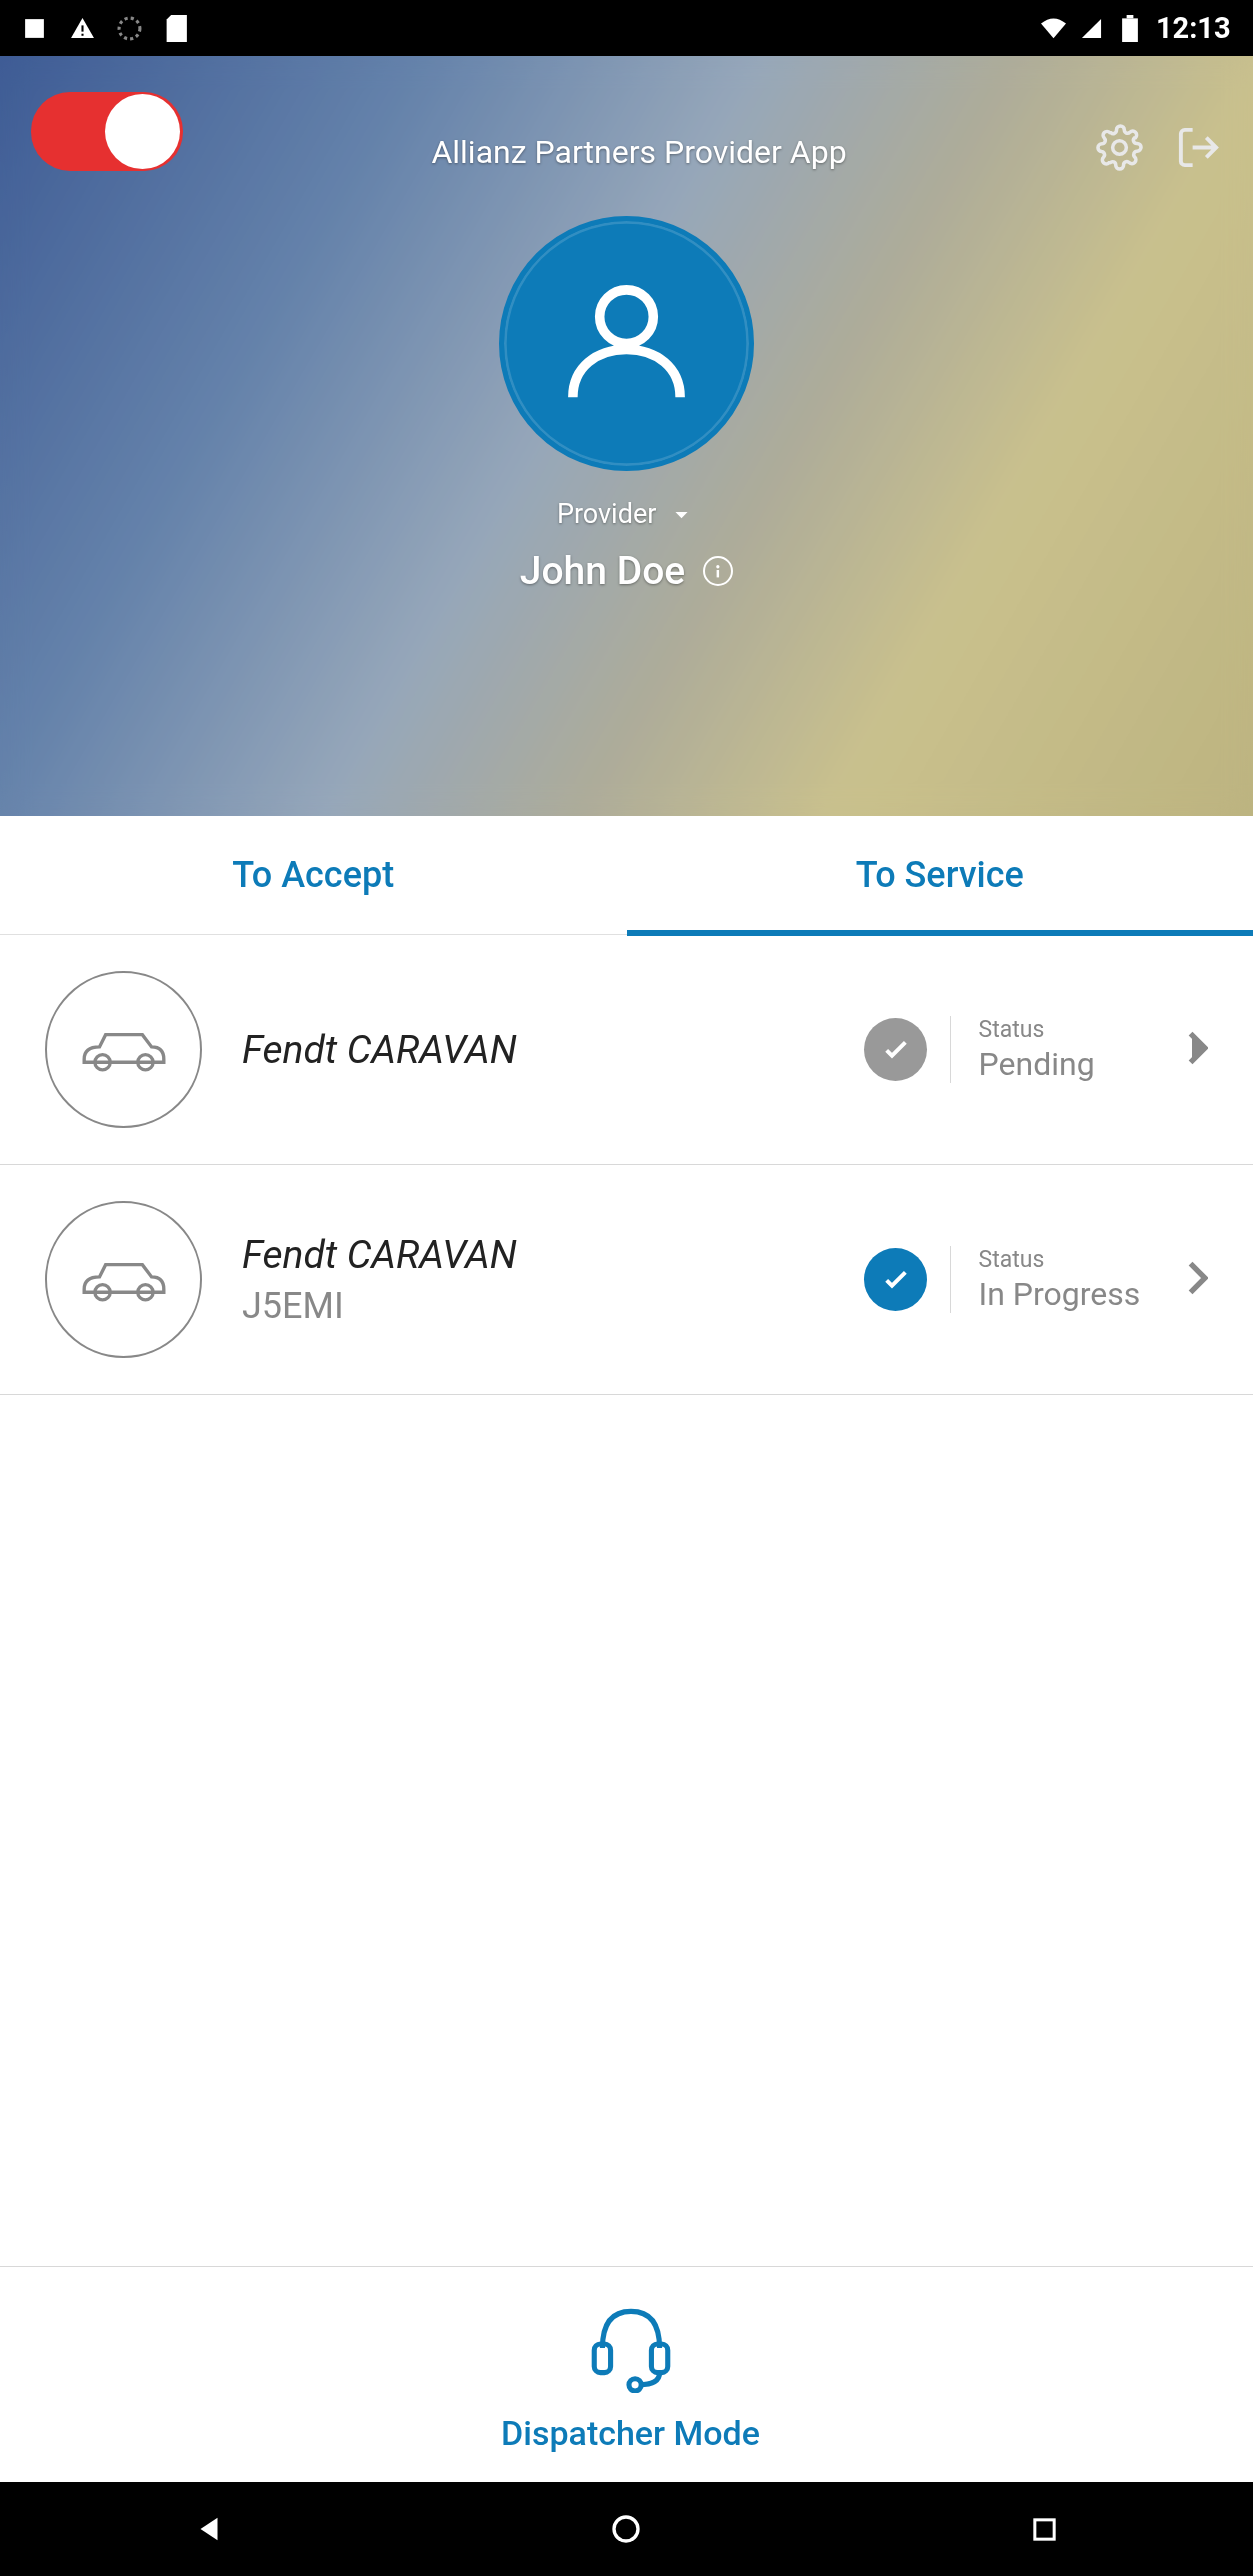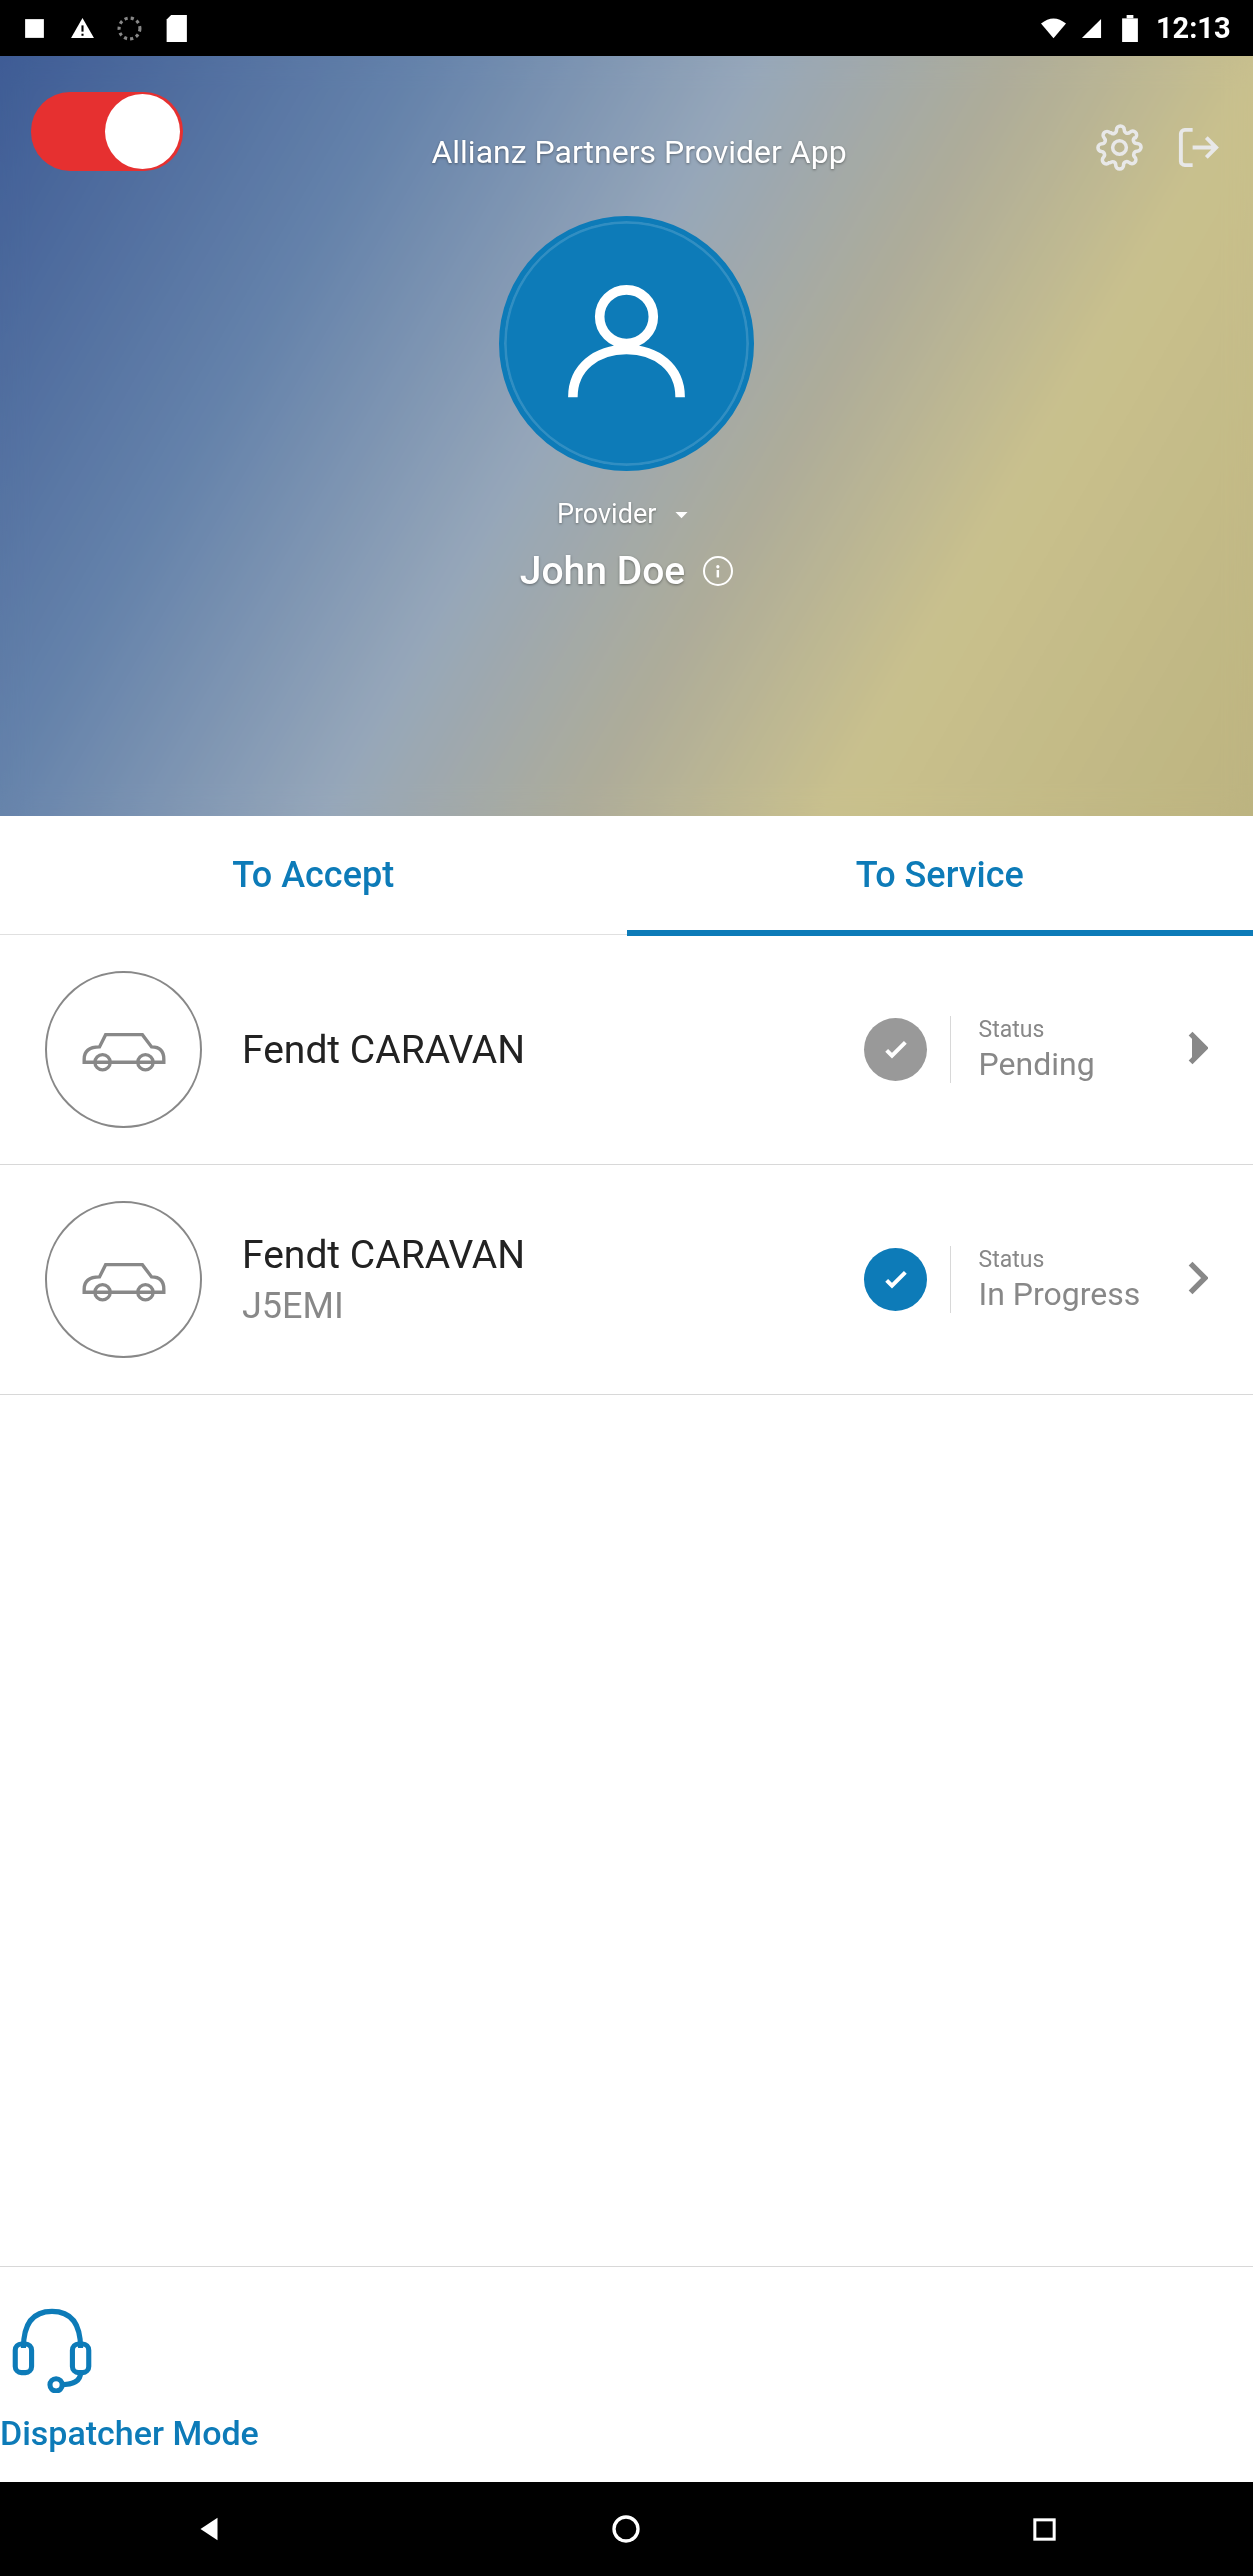--- a/index.html
+++ b/index.html
@@ -39,37 +39,37 @@
     .tabs { display: flex; border-bottom: 1.8px solid #e0e0e0; background: #fff; }
     .tab { flex: 1; text-align: center; padding: 38px 0; font-size: 36px; font-weight: 500; color: #0d7bb8; position: relative; }
     .tab.active::after { content: ''; position: absolute; bottom: -1.8px; left: 0; right: 0; height: 5.4px; background: #0d7bb8; }
     
     .list { background: #fff; }
     .list-item { display: flex; align-items: center; padding: 36px 45px; border-bottom: 0.9px solid #d8d8d8; gap: 40px; }
     
     .car-circle { width: 157px; height: 157px; border: 2.7px solid #888; border-radius: 50%; display: flex; align-items: center; justify-content: center; flex-shrink: 0; }
     
     .vehicle-info { flex: 1; }
-    .vehicle-name { font-size: 39px; font-weight: 400; color: #222; }
+    .vehicle-name { font-size: 39px; font-weight: 400; color: #222; font-style: italic; }
     .vehicle-code { font-size: 36px; color: #888; margin-top: 7.2px; }
     
     .status-col { display: flex; align-items: center; gap: 22.4px; }
     .check-circle { width: 63px; height: 63px; border-radius: 50%; display: flex; align-items: center; justify-content: center; flex-shrink: 0; }
     .check-circle.inactive { background: #999; }
     .check-circle.active { background: #0d7bb8; }
     .status-text-col { border-left: 1.8px solid #d8d8d8; padding-left: 28px; min-width: 197px; }
     .status-label { font-size: 23px; color: #888; }
     .status-value { font-size: 32px; color: #888; margin-top: 1.8px; }
     
     .chevron { flex-shrink: 0; }
     
     .spacer { flex: 1; background: #fff; }
     
     .bottom-tabs { display: flex; background: #fff; border-top: 0.9px solid #d8d8d8; }
-    .bottom-tab { flex: 1; display: flex; flex-direction: column; align-items: flex-start; padding: 25px 0 29px; gap: 18px; position: relative; }
+    .bottom-tab { flex: 1; display: flex; flex-direction: column; align-items: center; padding: 25px 0 29px; gap: 18px; position: relative; margin-left: 8px; }
     .bottom-tab.active::before { content: ''; position: absolute; top: -0.9px; left: 0; right: 0; height: 6.3px; background: #0d7bb8; }
     .btab-icon { width: 103px; height: 103px; display: flex; align-items: center; justify-content: center; }
     .btab-label { font-size: 34px; font-weight: 500; color: #0d7bb8; }
     
     .nav-bar { height: 94px; background: #000; display: flex; align-items: center; justify-content: space-around; }
     .nav-btn { width: 43px; height: 43px; display: flex; align-items: center; justify-content: center; }
   </style>
 </head>
 <body>
 

